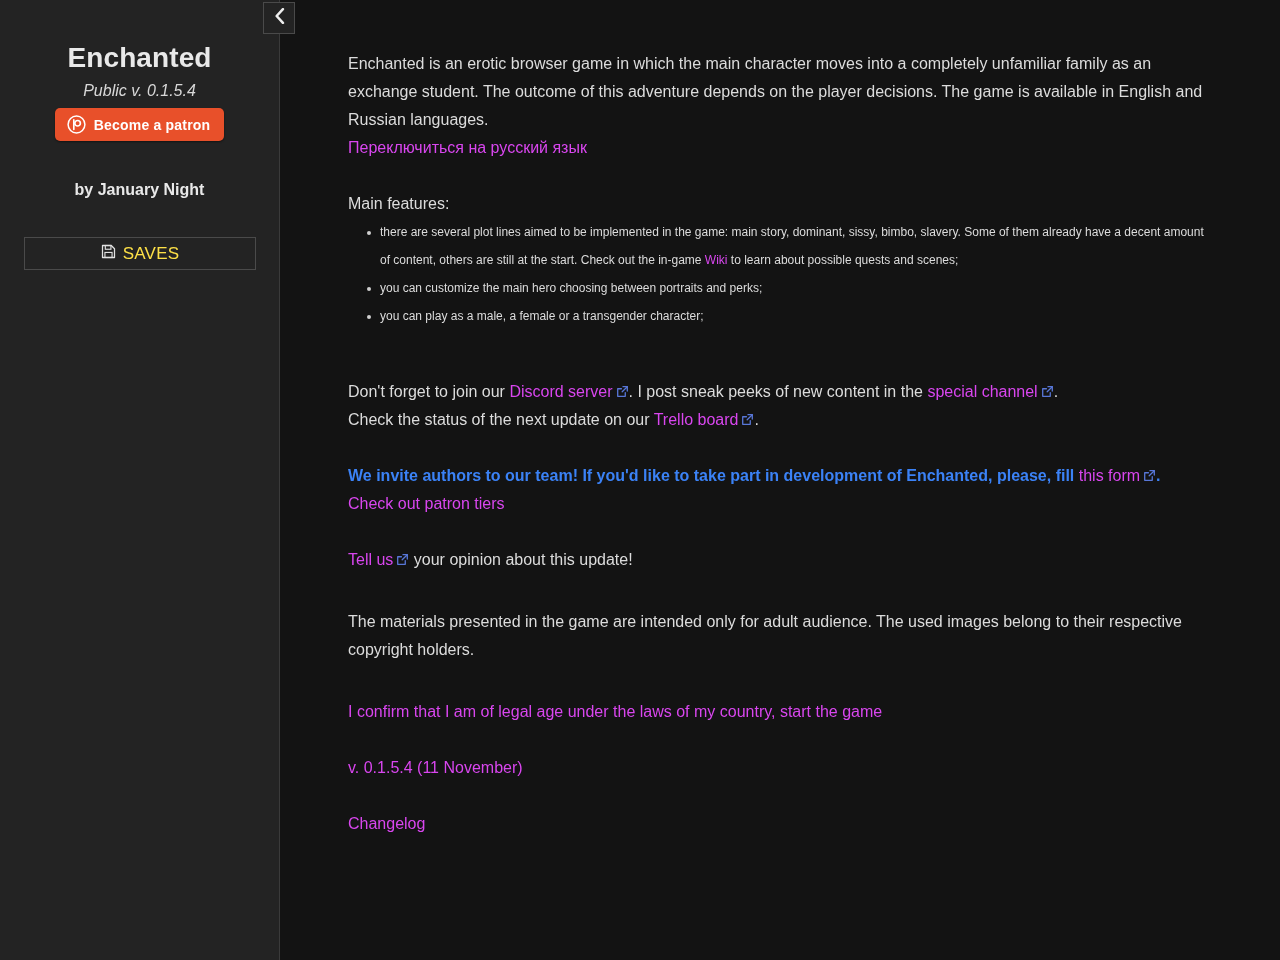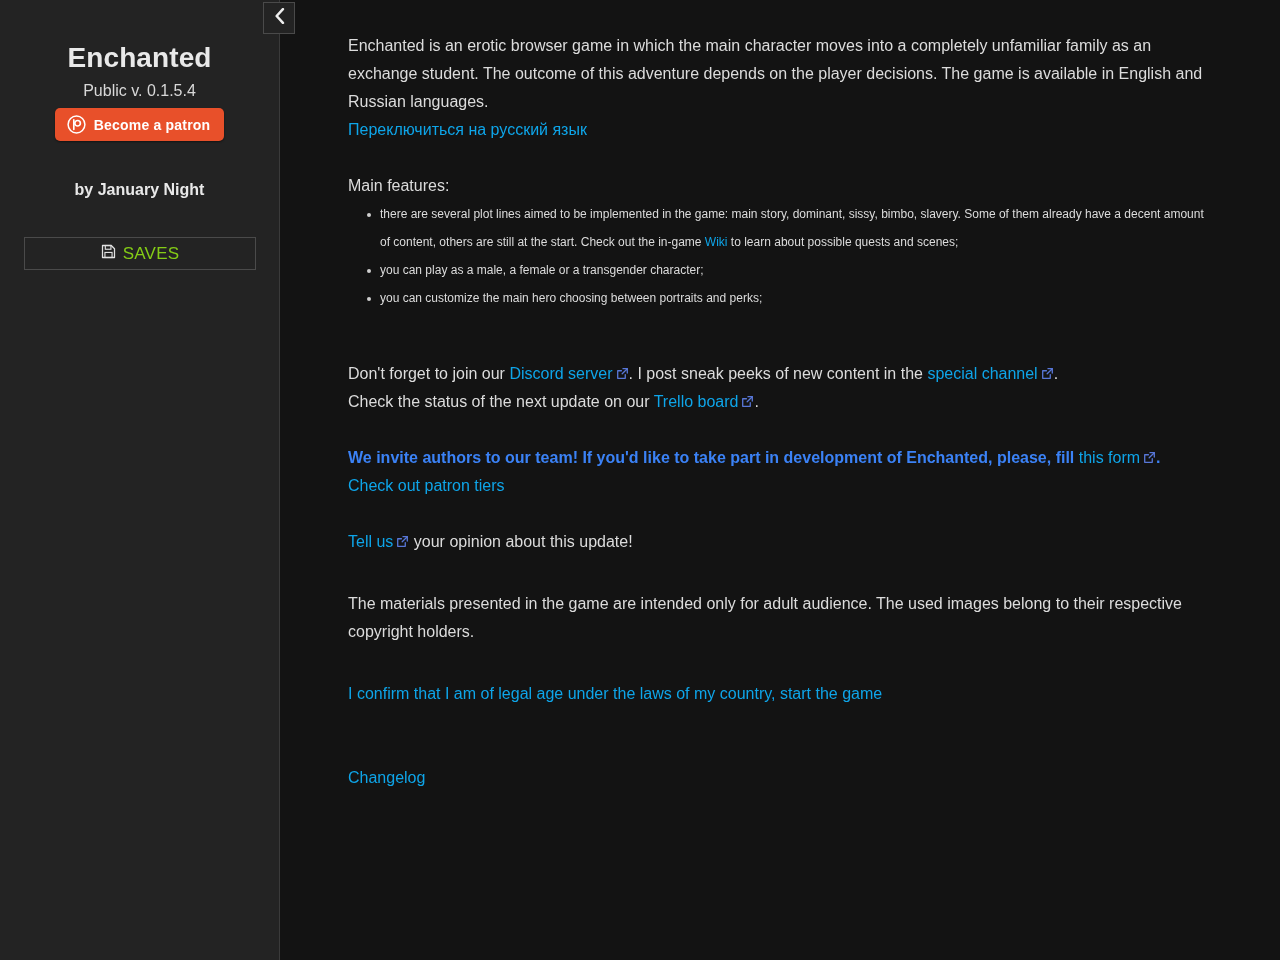--- a/index.html
+++ b/index.html
@@ -36,20 +36,21 @@
   .game-title {
     margin: 0; padding-top: 42px;
     text-align: center;
     font-size: 28px; font-weight: bold;
     color: #e9e9e9; letter-spacing: 0.1px;
   }
   .game-version {
     text-align: center;
     font-size: 16px; color: #d8d8d8;
     margin-top: 8px;
+    font-style: italic;
   }
   .patreon-wrap { text-align: center; margin-top: 8px; }
   .patreon-btn {
     display: inline-flex; align-items: center; gap: 8px;
     background: #e8502a;
     border: none; border-radius: 5px;
     padding: 7px 14px 7px 12px;
     cursor: pointer;
     box-shadow: 0 1px 2px rgba(0,0,0,.45);
   }
@@ -63,48 +64,48 @@
     margin-top: 40px;
     font-size: 16px; font-weight: bold; color: #e9e9e9;
   }
   .menu-group { margin-top: 38px; }
   .menu-btn {
     display: flex; align-items: center; justify-content: center; gap: 7px;
     width: 232px; height: 33px;
     border: 1px solid #4a4a4a;
     border-bottom: none;
     background: #232323;
-    color: #84cc16;
+    color: #fde047;
     font-size: 17px;
     cursor: pointer;
     letter-spacing: .2px;
   }
   .menu-btn:last-child { border-bottom: 1px solid #4a4a4a; }
   .menu-btn svg { width: 15px; height: 15px; flex: 0 0 auto; }
 
   
   #main {
     flex: 1 1 auto; height: 960px;
     background: #131313;
-    padding: 32px 60px 0 68px;
+    padding: 50px 60px 0 68px;
     overflow: hidden;
   }
   #main p, #main ul { margin: 0; }
   .para {
     color: #dcdcdc;
     font-size: 16px;
     line-height: 28px;
     max-width: 860px;
   }
   .gap-sm { height: 28px; }
   .gap-md { height: 34px; }
   .gap-lg { height: 48px; }
   .bold { font-weight: bold; color: #3b82f6; }
   a.lnk {
-    color: #0ea5e9;
+    color: #d946ef;
     text-decoration: none;
     cursor: pointer;
   }
   .exticon {
     display: inline-block;
     width: 13px; height: 13px;
     vertical-align: -1px;
     margin-left: 3px;
   }
   .exticon svg { width: 13px; height: 13px; display: block; }
@@ -189,22 +190,22 @@
     </p>
 
     <div class="gap-sm"></div>
 
     <p class="para">Main features:</p>
 
     <ul class="features">
       <li>
         <span>there are several plot lines aimed to be implemented in the game: main story, dominant, sissy, bimbo, slavery. Some of them already have a decent amount of content, others are still at the start. Check out the in-game </span><a class="lnk">Wiki</a><span> to learn about possible quests and scenes;</span>
       </li>
+      <li>you can customize the main hero choosing between portraits and perks;</li>
       <li>you can play as a male, a female or a transgender character;</li>
-      <li>you can customize the main hero choosing between portraits and perks;</li>
     </ul>
 
     <div class="gap-lg"></div>
 
     <p class="para">
       <span>Don't forget to join our </span><a class="lnk"><span>Discord server</span><span class="exticon">
           <svg viewBox="0 0 16 16" xmlns="http://www.w3.org/2000/svg">
             <path d="M8.6 2.1 H13.9 V7.4" fill="none" stroke="#5877d8" stroke-width="1.6" stroke-linecap="round" stroke-linejoin="round"></path>
             <path d="M13.9 2.1 L7.6 8.4" stroke="#5877d8" stroke-width="1.6" stroke-linecap="round"></path>
             <path d="M11.4 9.3 V13.9 H2.1 V4.6 H6.7" fill="none" stroke="#5877d8" stroke-width="1.6" stroke-linecap="round" stroke-linejoin="round"></path>
@@ -262,20 +263,23 @@
     <p class="para">The materials presented in the game are intended only for adult audience. The used images belong to their respective copyright holders.</p>
 
     <div class="gap-md"></div>
 
     <p class="para">
       <a class="lnk">I confirm that I am of legal age under the laws of my country, start the game</a>
     </p>
 
     <div class="gap-sm"></div>
 
+    <p class="para">
+      <a class="lnk">v. 0.1.5.4 (11 November)</a>
+    </p>
 
     <div class="gap-sm"></div>
 
     <p class="para">
       <a class="lnk">Changelog</a>
     </p>
 
   </main>
 </div>
 

